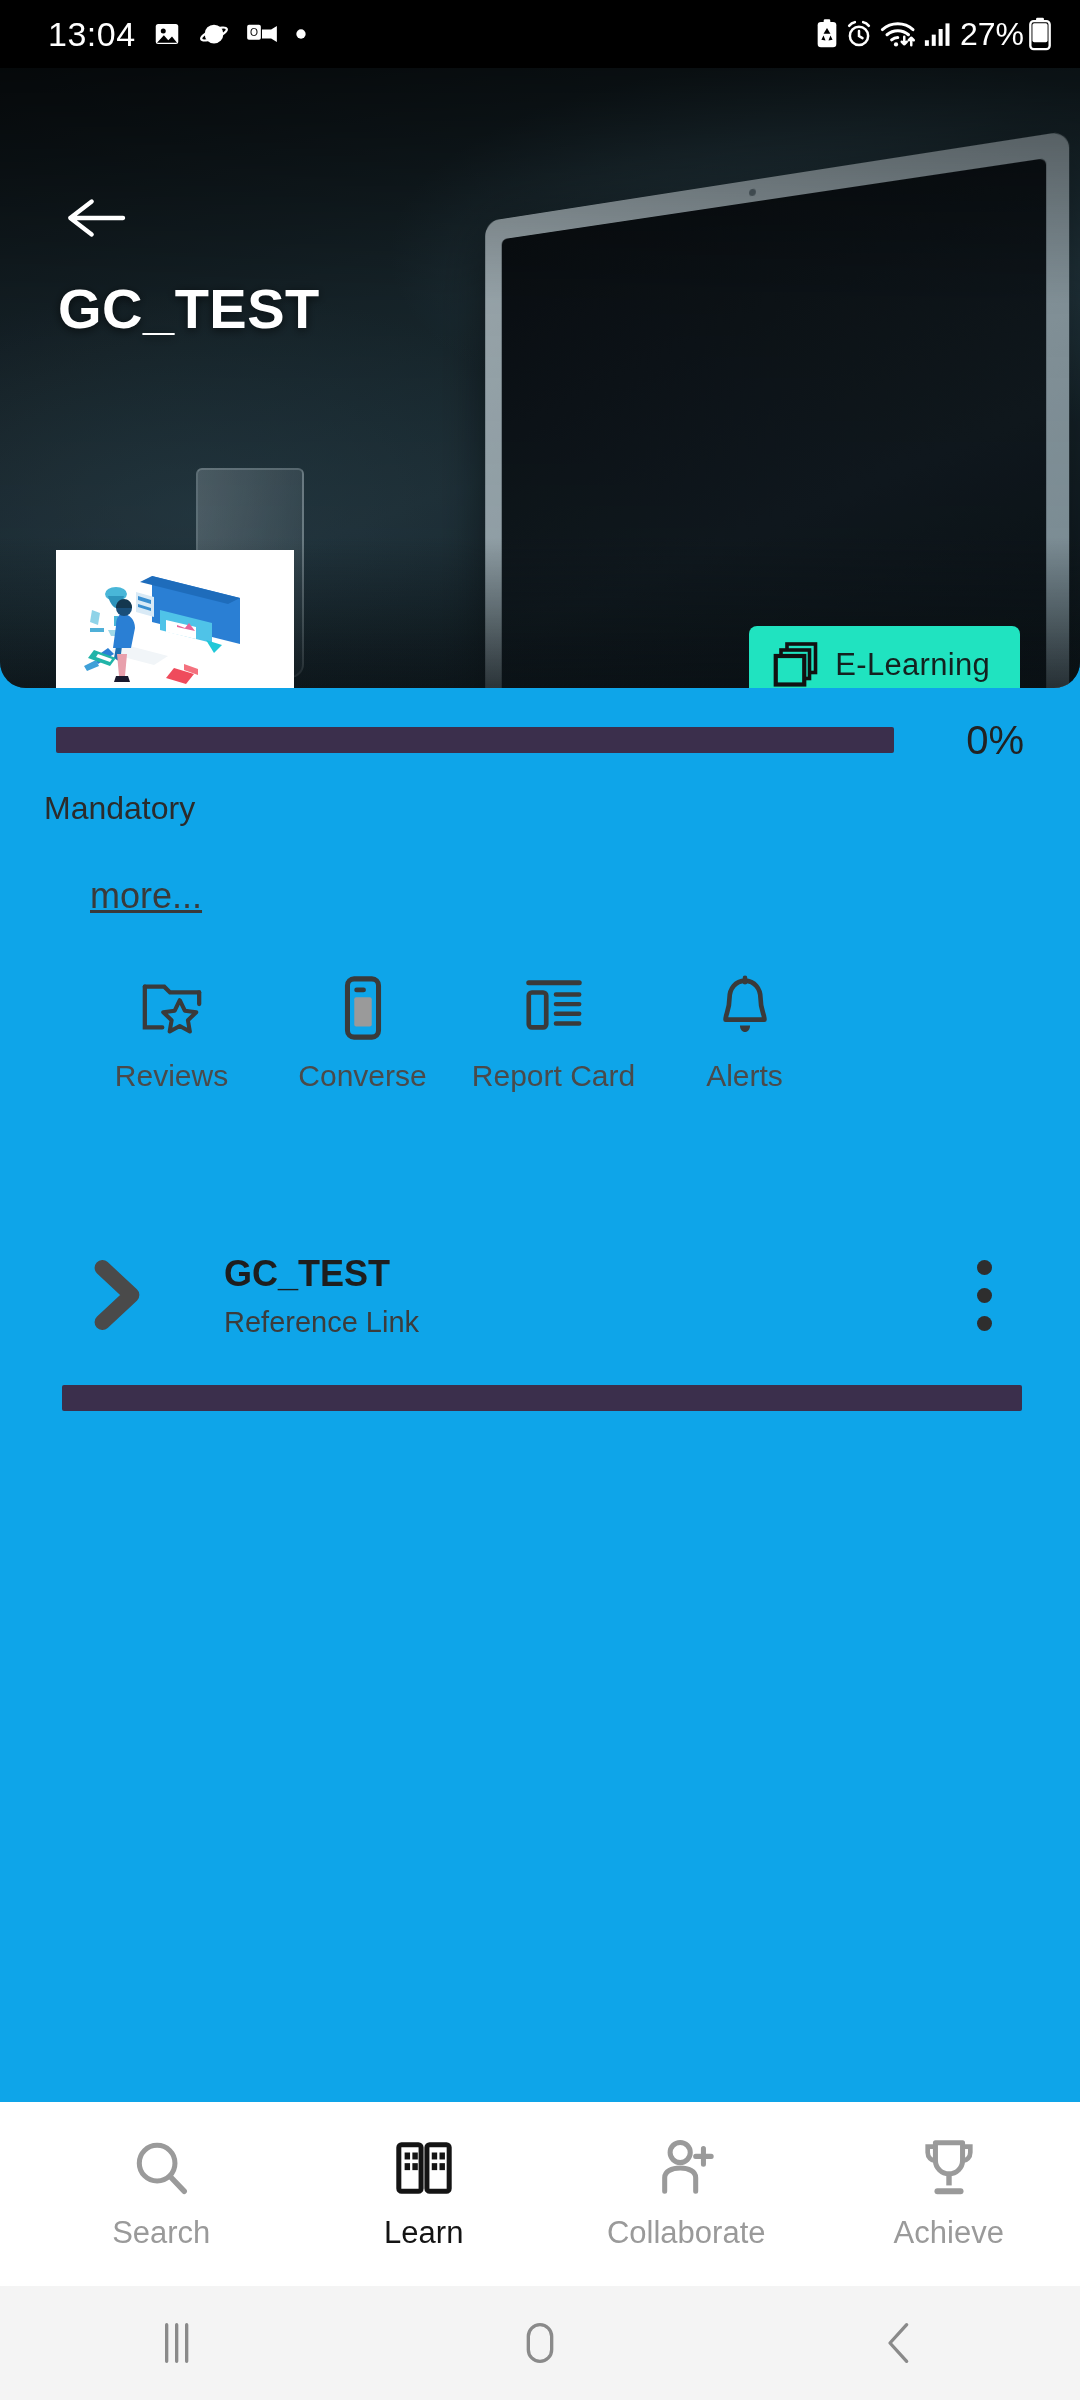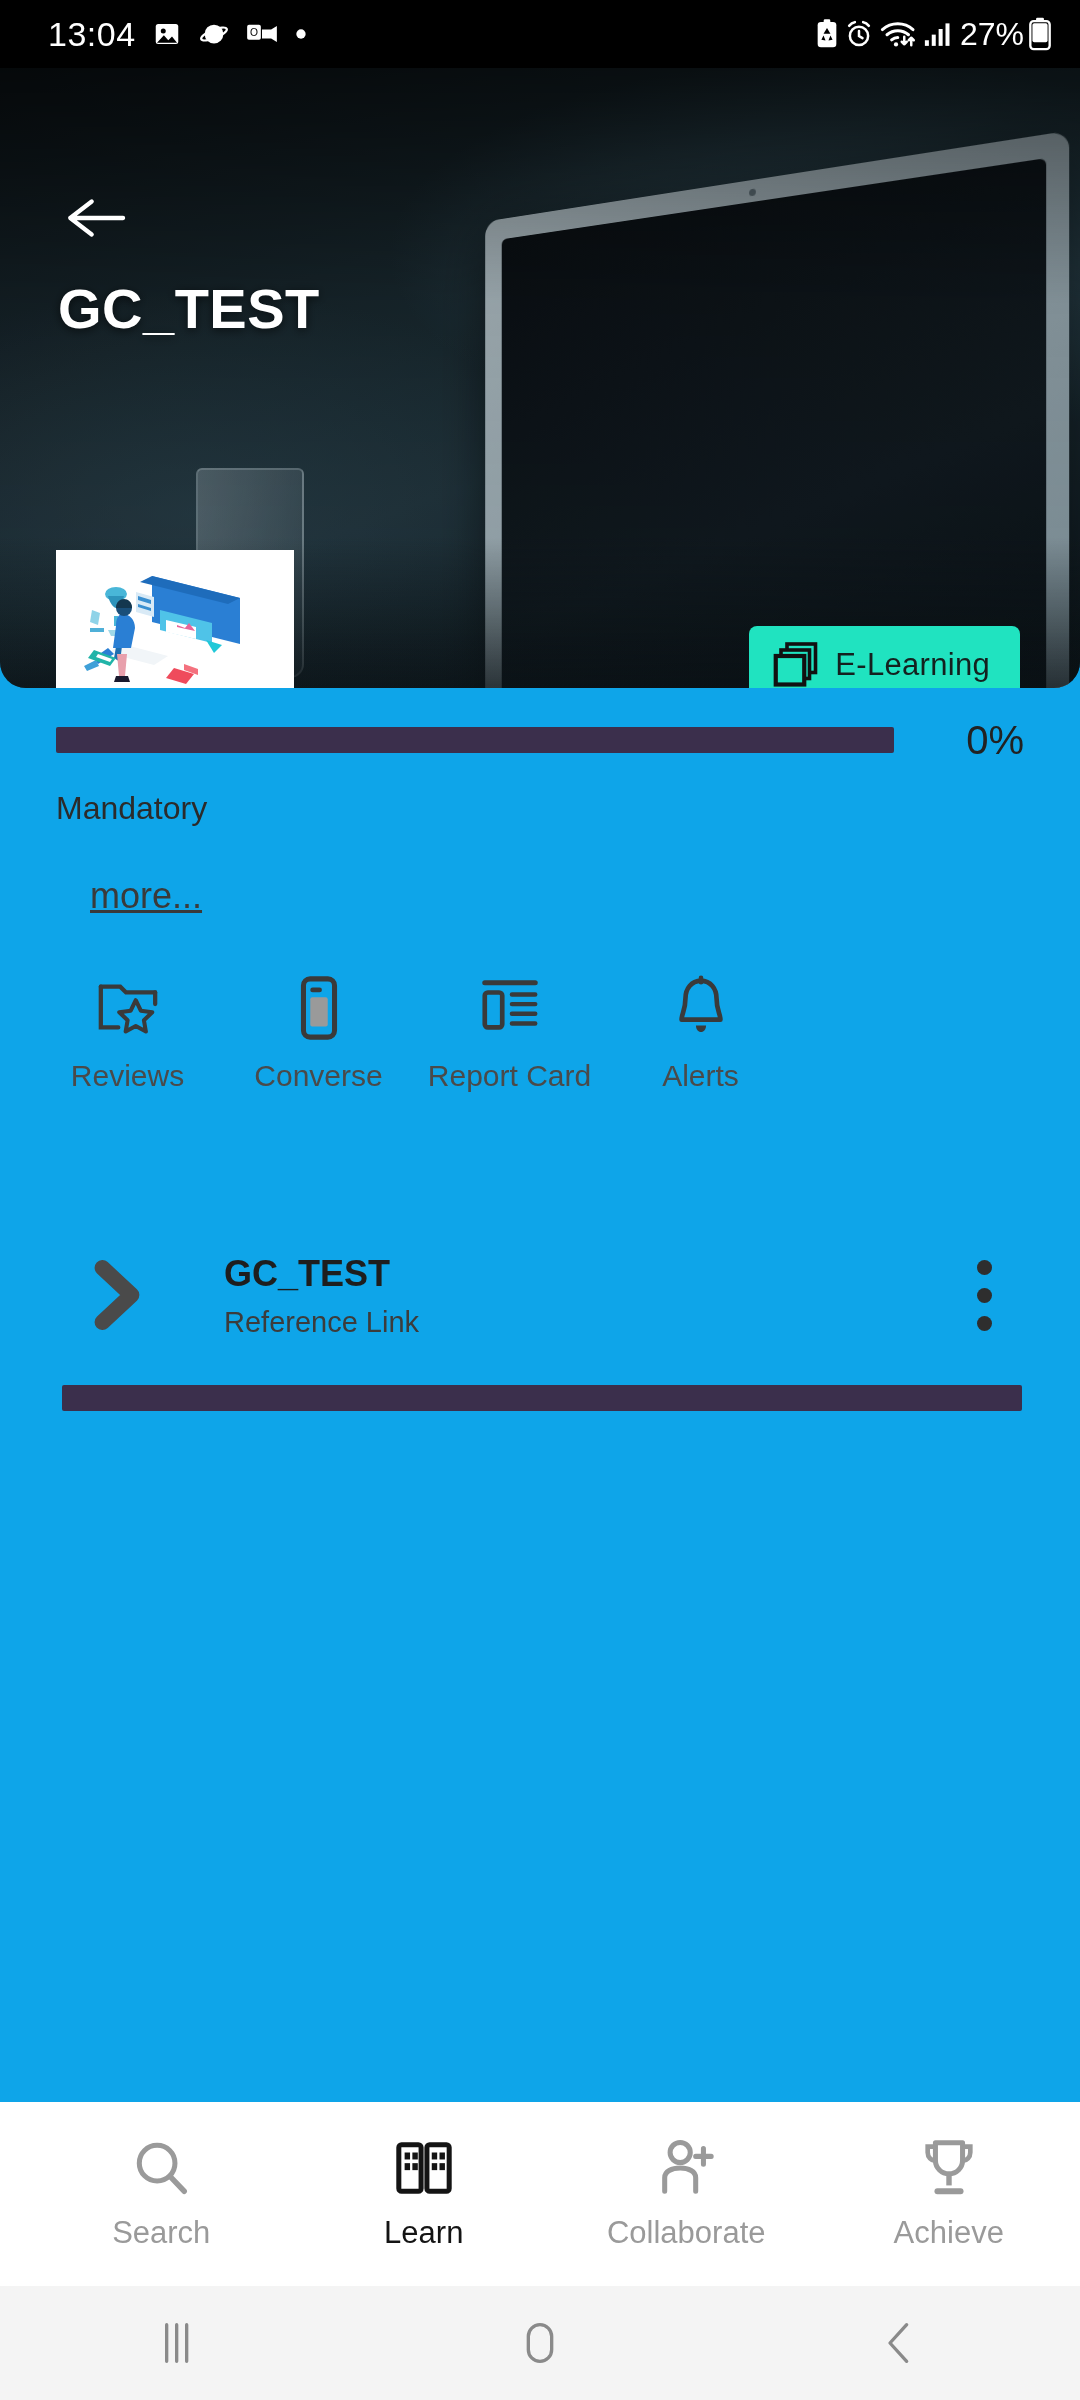--- a/index.html
+++ b/index.html
@@ -88,32 +88,32 @@
     display:flex; align-items:center; padding:0 56px;
   }
   .prog-track{
     flex:1 1 auto; height:26px; background:#3b2f4c; border-radius:2px;
     position:relative; overflow:hidden; margin-right:34px;
   }
   .prog-fill{ position:absolute; left:0; top:0; bottom:0; width:0%; background:#20e3c0; }
   .prog-pct{ font-size:40px; color:#222; font-weight:400; width:96px; text-align:right; }
 
   .mandatory{
-    position:absolute; left:56px; top:790px;
+    position:absolute; left:44px; top:790px;
     font-size:32px; color:#2b2b2b;
   }
   .more-link{
     position:absolute; left:90px; top:875px;
     font-size:36px; color:#3a3a3a; cursor:pointer;text-decoration:underline;
   }
 
   
   .actions{
     position:absolute; left:0; top:975px; width:960px;
-    display:flex; padding:0 32px;
+    display:flex; padding:0 76px;
   }
   .action{
     width:191px; display:flex; flex-direction:column;
     align-items:center; gap:18px; cursor:pointer;
   }
   .action-label{ font-size:30px; color:#4a4a4a; white-space:nowrap; }
 
   
   .list-row{
     position:absolute; left:0; top:1215px; width:1080px; height:160px;

